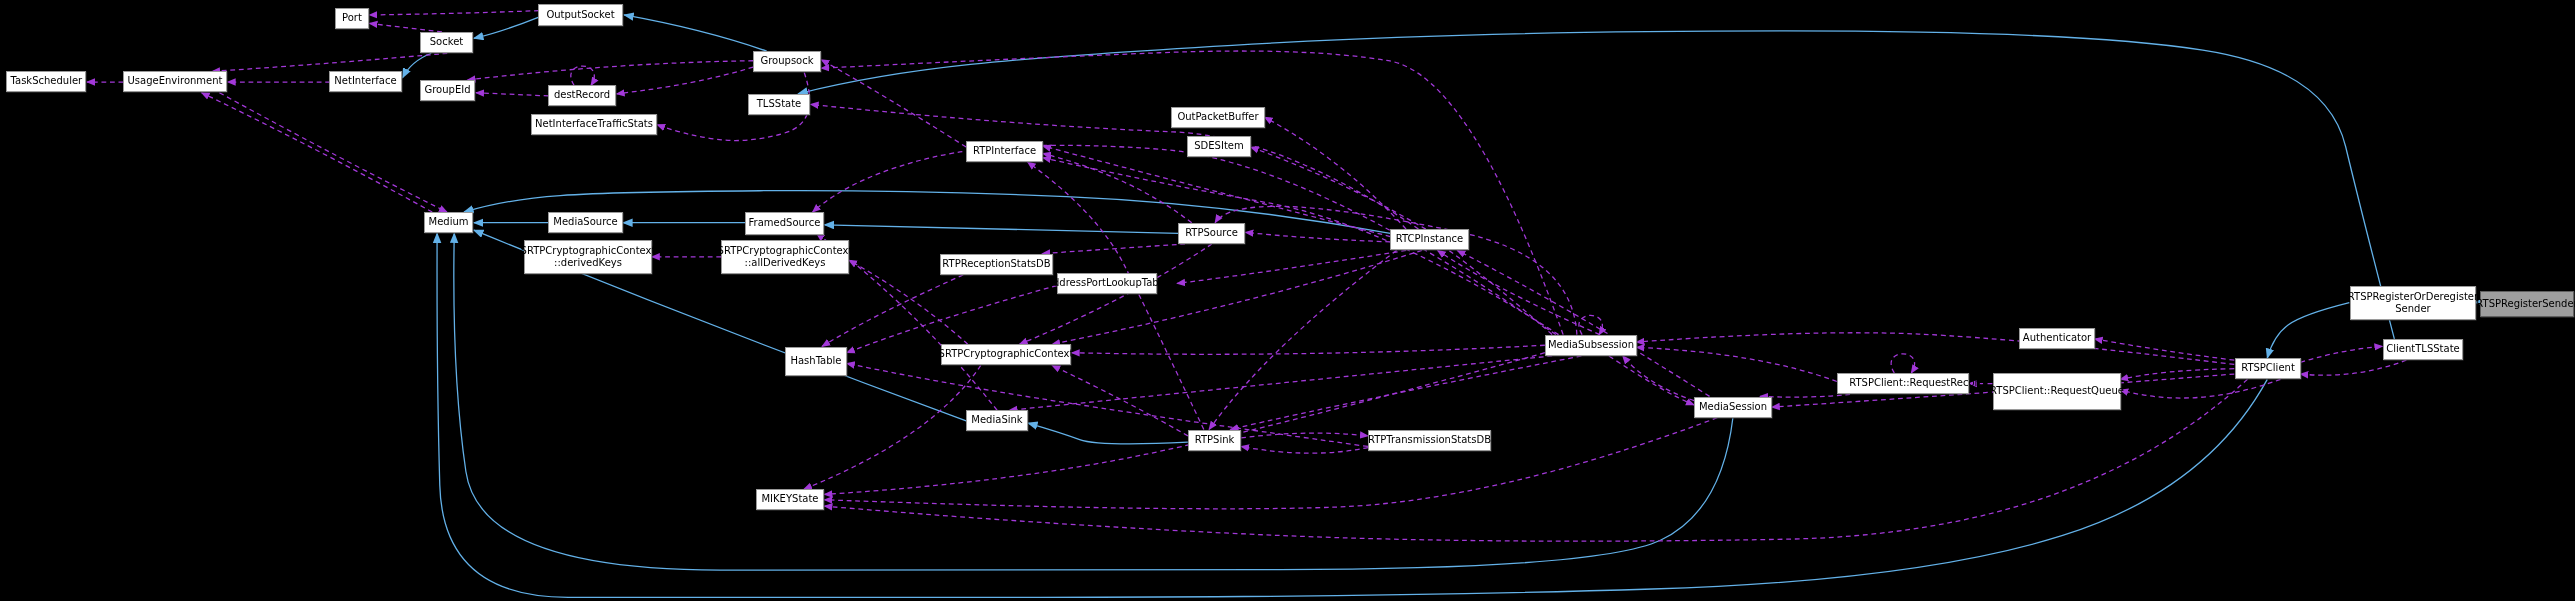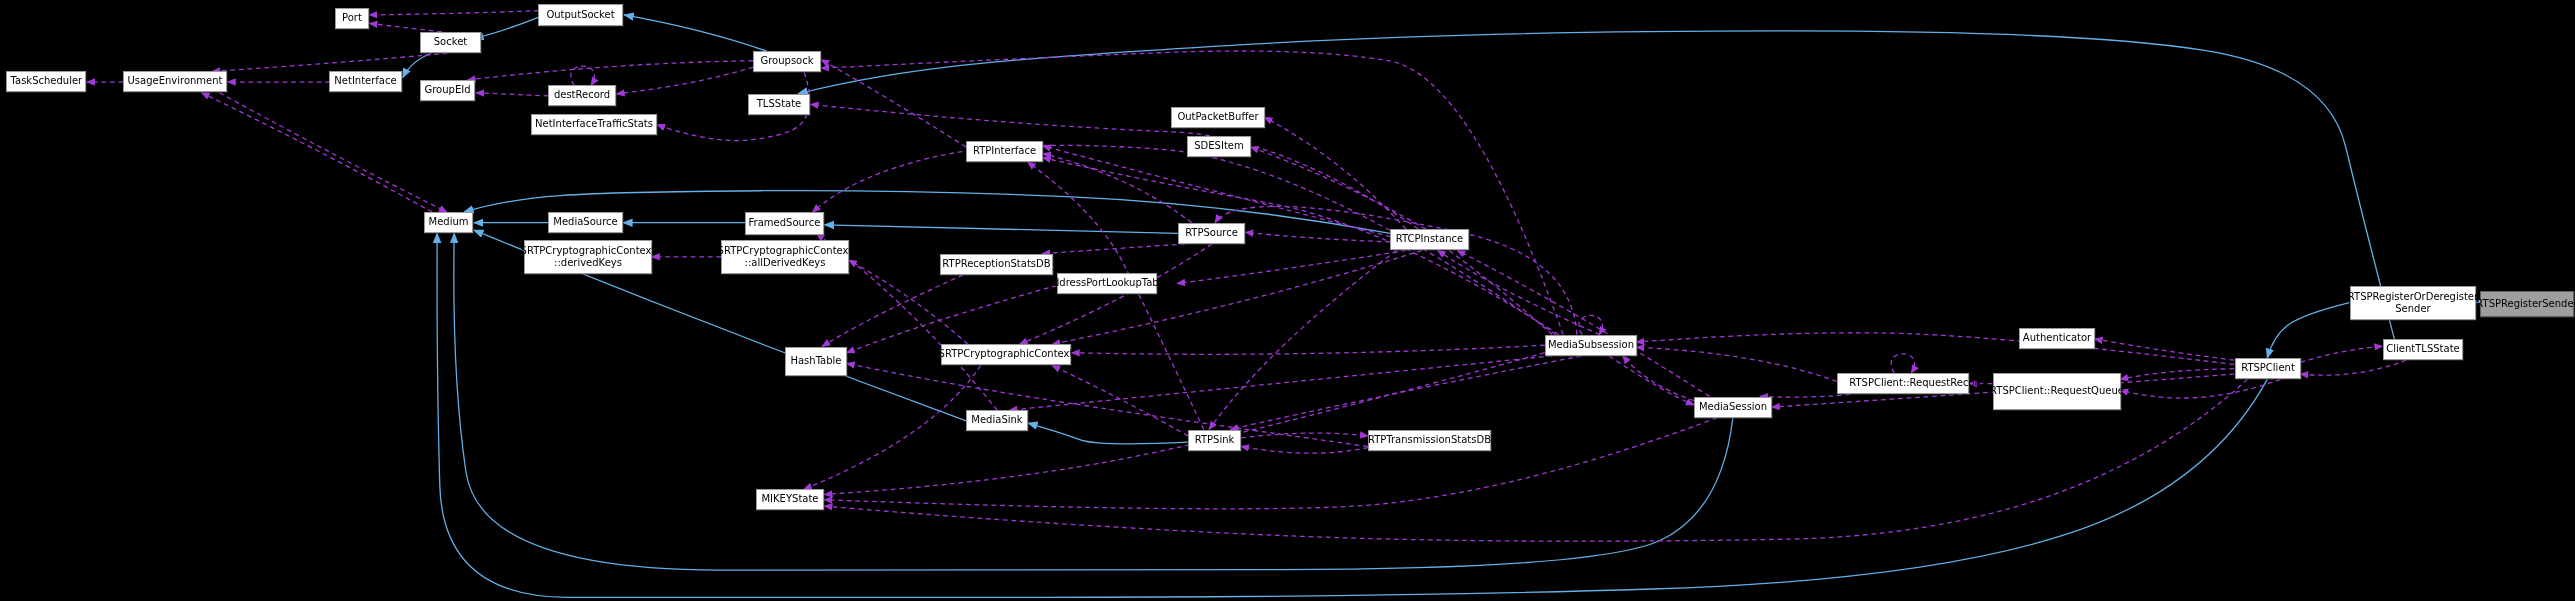--- a/index.html
+++ b/index.html
@@ -107,21 +107,21 @@
         <path d="M 3446 716 Q 3300 662, 3070 652" class="edge edge-u" marker-end="url(#arrow-u)"></path>
         <path d="M 4192 676 Q 4050 658, 3930 636" class="edge edge-u" marker-end="url(#arrow-u)"></path>
         <path d="M 4316 680 Q 4400 655, 4470 650" class="edge edge-u" marker-end="url(#arrow-u)"></path>
         <path d="M 4515 676 Q 4420 712, 4316 702" class="edge edge-u" marker-end="url(#arrow-u)"></path>
         <path d="M 2923.8 628 Q 2600 420, 2375 380 Q 2150 340, 1956 296" class="edge edge-u" marker-end="url(#arrow-u)"></path>
       </g>
   </svg>
   <div id="nodes">
       <div class="node" style="left: 335px; top: 7.5px; width: 34px; height: 21.3px;">Port</div>
       <div class="node" style="left: 538px; top: 4.3px; width: 85px; height: 21.3px;">OutputSocket</div>
-      <div class="node" style="left: 420px; top: 32px; width: 61px; height: 21.3px;">Socket</div>
+      <div class="node" style="left: 420px; top: 32px; width: 53px; height: 21.3px;">Socket</div>
       <div class="node" style="left: 329px; top: 71px; width: 73px; height: 21.3px;">NetInterface</div>
       <div class="node" style="left: 6.4px; top: 71px; width: 80px; height: 21.3px;">TaskScheduler</div>
       <div class="node" style="left: 123px; top: 71px; width: 104px; height: 21.3px;">UsageEnvironment</div>
       <div class="node" style="left: 420px; top: 80px; width: 55px; height: 21.3px;">GroupEId</div>
       <div class="node" style="left: 548px; top: 85px; width: 68px; height: 21.3px;">destRecord</div>
       <div class="node" style="left: 531px; top: 114px; width: 126px; height: 21.3px;">NetInterfaceTrafficStats</div>
       <div class="node" style="left: 753px; top: 51px; width: 68px; height: 21.3px;">Groupsock</div>
       <div class="node" style="left: 748px; top: 94px; width: 62px; height: 21.3px;">TLSState</div>
       <div class="node" style="left: 966px; top: 141px; width: 77px; height: 21.3px;">RTPInterface</div>
       <div class="node" style="left: 1171px; top: 107px; width: 94px; height: 21.3px;">OutPacketBuffer</div>

